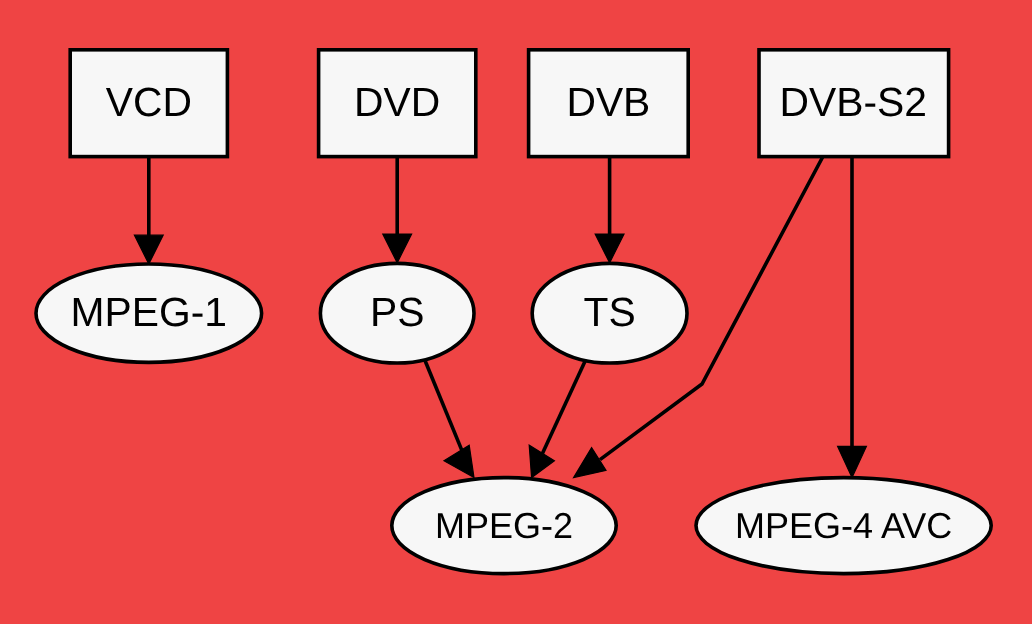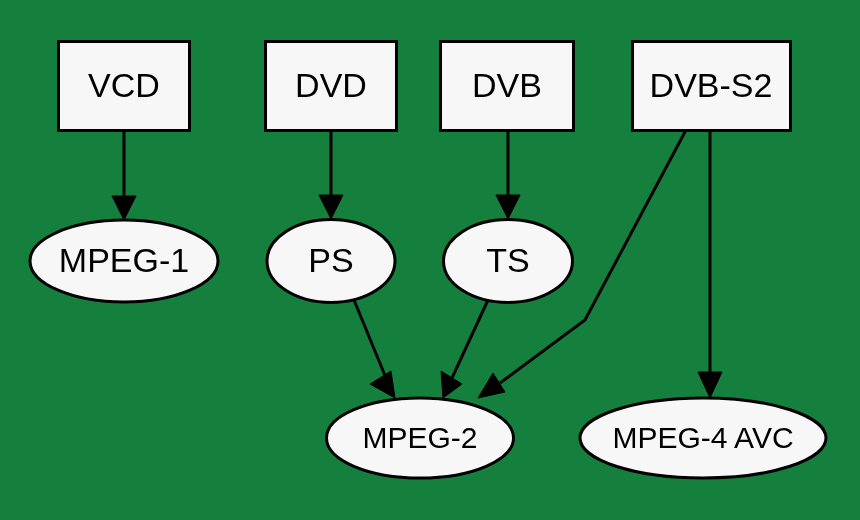--- a/index.html
+++ b/index.html
@@ -4,21 +4,21 @@
 <style>
   html, body {
     margin: 0;
     padding: 0;
     background: #ffffff;
   }
   #canvas {
     position: relative;
     width: 860px;
     height: 520px;
-    background: #15803d;
+    background: #ef4444;
     overflow: hidden;
     font-family: "Liberation Sans", sans-serif;
   }
   #diagram-svg {
     position: absolute;
     top: 0;
     left: 0;
     width: 860px;
     height: 520px;
     display: block;

